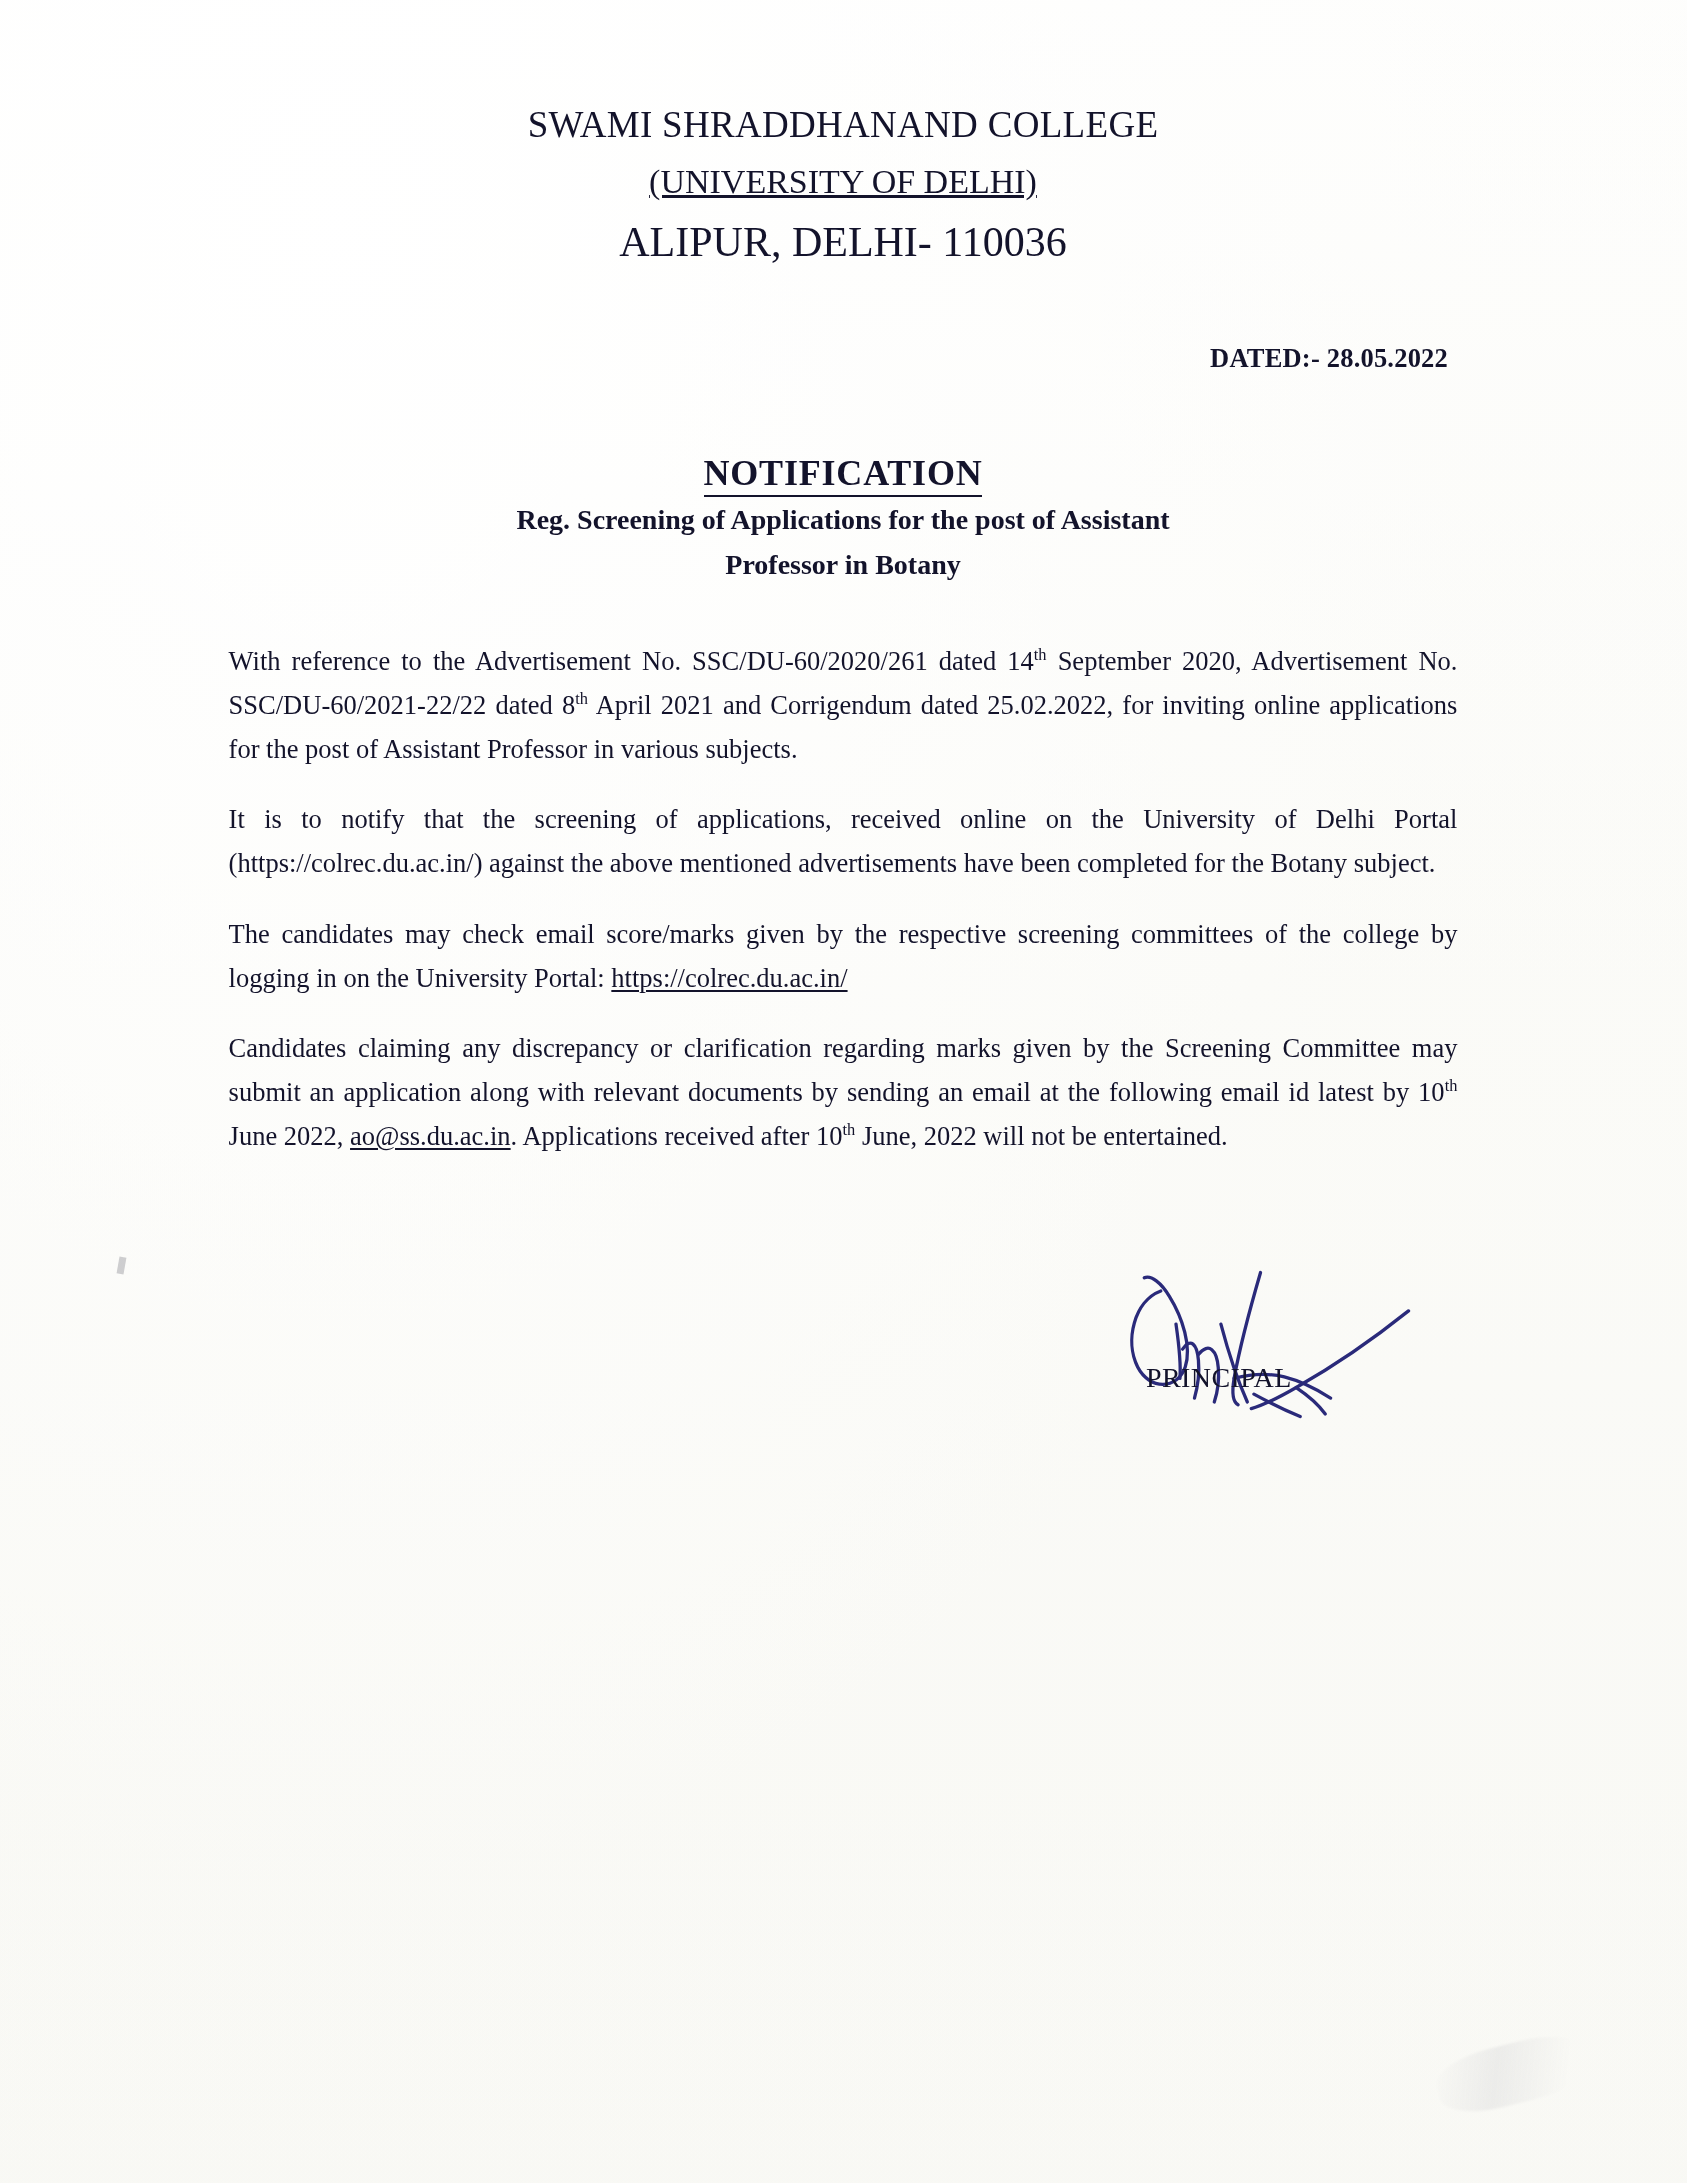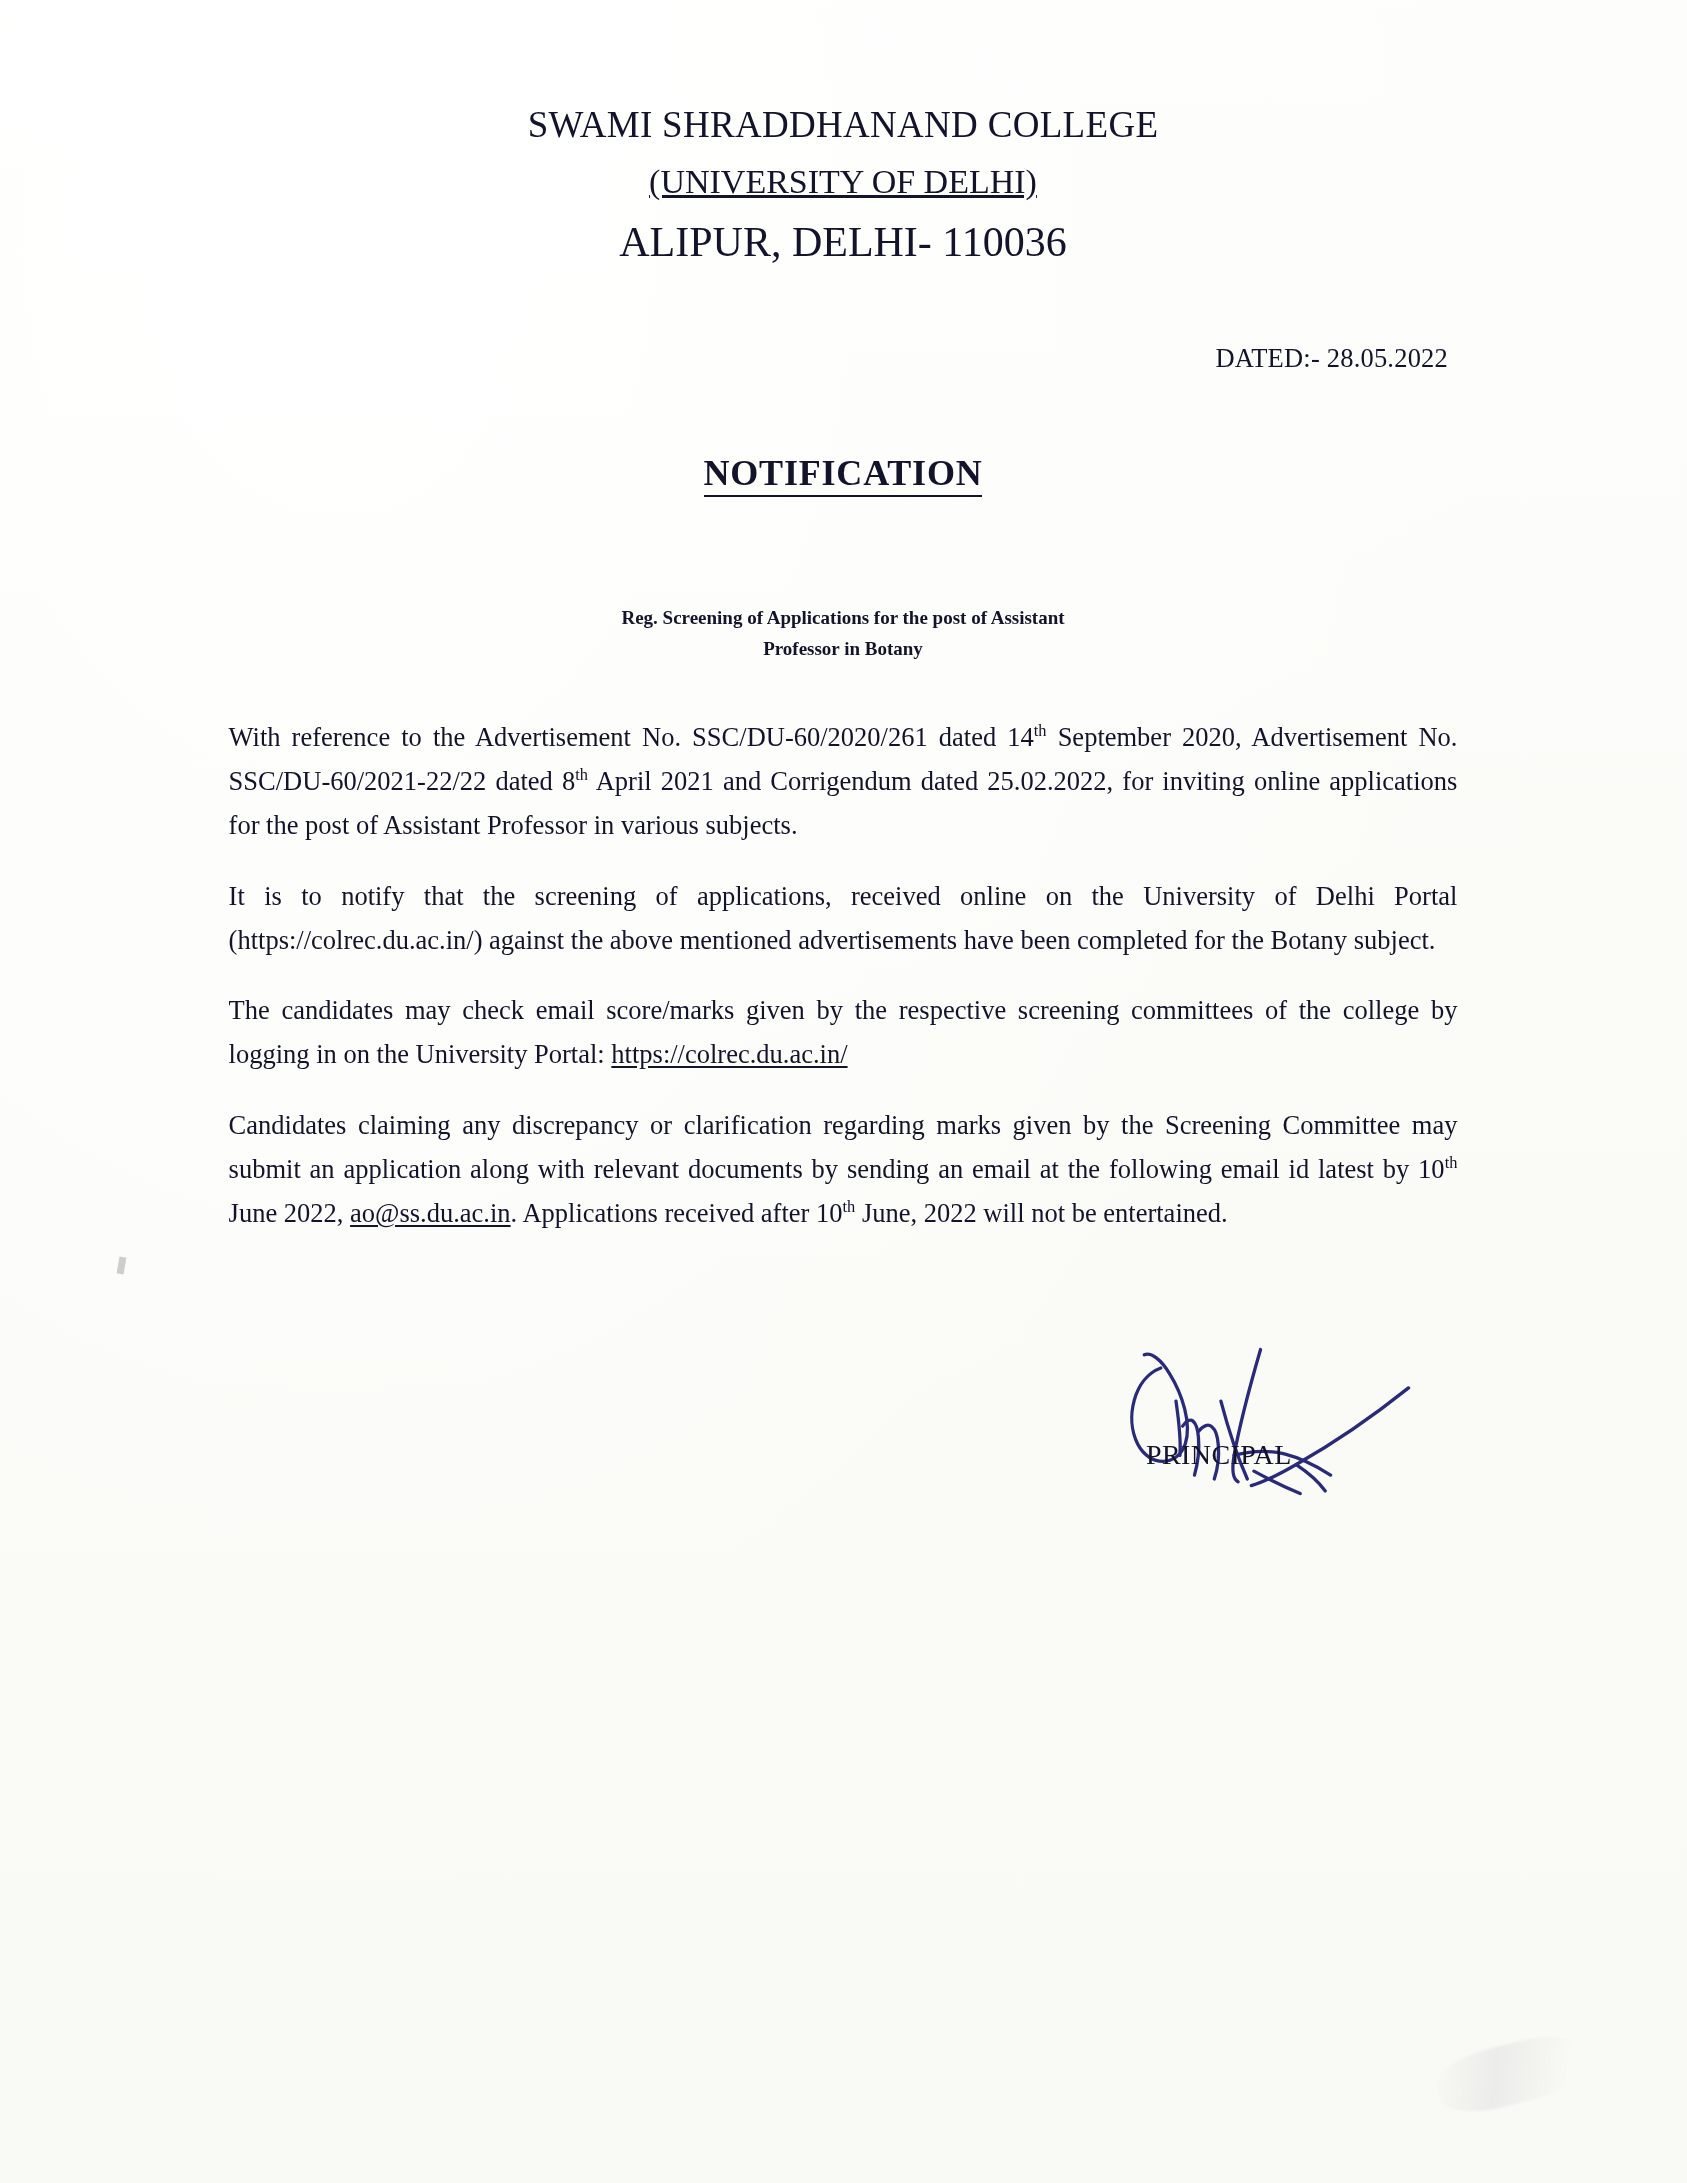--- a/index.html
+++ b/index.html
@@ -60,41 +60,40 @@
     margin-top: 6.6px;
   }
 
   .dated-row {
     margin-top: 70px;
     text-align: right;
     padding-right: 20px;
   }
   .dated {
     font-size: 26.5px;
-    font-weight: normal;
+    font-weight: bold;
     letter-spacing: 0.2px;
   }
 
   .notif-row {
     margin-top: 78px;
     text-align: center;
   }
   .notification-title {
     font-size: 36px;
     font-weight: bold;
     letter-spacing: 0.8px;
     border-bottom: 2.6px solid #13132b;
     display: inline-block;
     padding-bottom: 1.3px;
   }
 
   .subject-block {
-    margin-top: 106px;
     text-align: center;
-    font-size: 19px;
+    font-size: 28px;
     font-weight: bold;
     line-height: 1.62;
     padding: 0 71px;
   }
 
   .body-para {
     margin-top: 18px;
     font-size: 26.5px;
     line-height: 1.66;
     text-align: justify;

